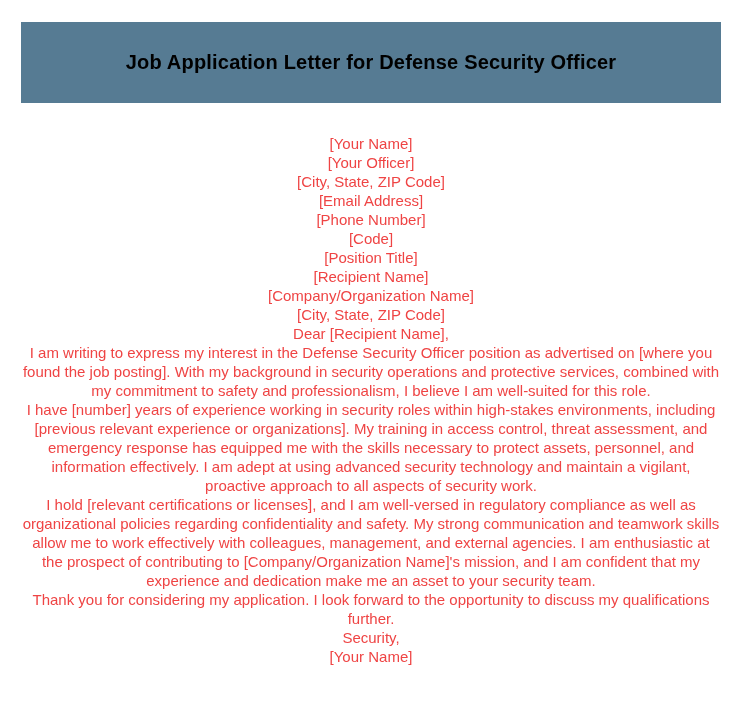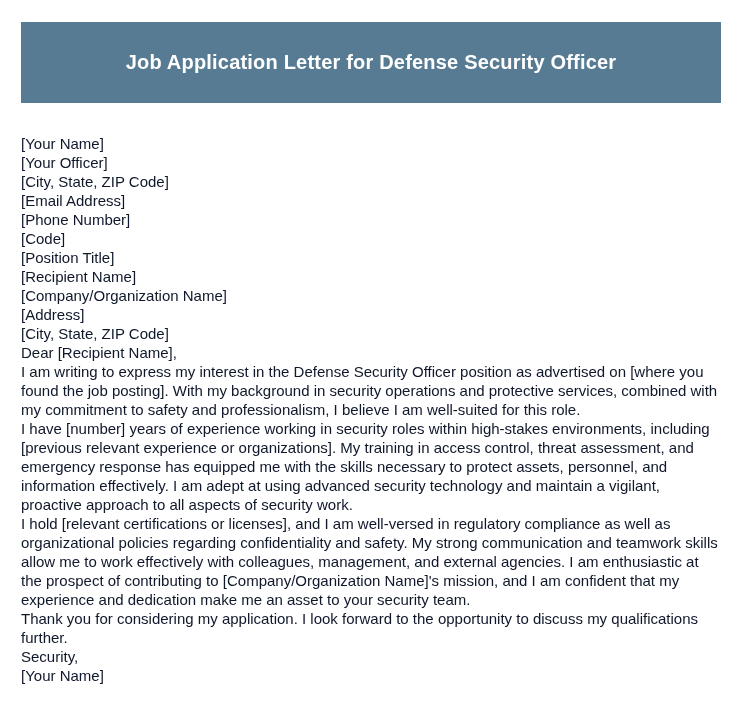--- a/index.html
+++ b/index.html
@@ -46,35 +46,34 @@
     margin: 0;
     padding: 0;
   }
 </style>
 </head>
 <body>
 
 <div class="page">
 
   <div class="title-banner" style="background-color: rgb(86, 123, 147);">
-    <h1 style="color: #ffffff;">Job Application Letter for Defense Security Officer</h1>
+    <h1 style="color: #000000;">Job Application Letter for Defense Security Officer</h1>
   </div>
 
-  <div class="letter-body" style="color: #0f172a;">
+  <div class="letter-body" style="color: #ef4444; text-align: center;">
 
     <div class="line">[Your Name]</div>
     <div class="line">[Your Officer]</div>
     <div class="line">[City, State, ZIP Code]</div>
     <div class="line">[Email Address]</div>
     <div class="line">[Phone Number]</div>
     <div class="line">[Code]</div>
     <div class="line">[Position Title]</div>
     <div class="line">[Recipient Name]</div>
     <div class="line">[Company/Organization Name]</div>
-    <div class="line">[Address]</div>
     <div class="line">[City, State, ZIP Code]</div>
 
     <div class="line">Dear [Recipient Name],</div>
 
     <p>I am writing to express my interest in the Defense Security Officer position as advertised on [where you found the job posting]. With my background in security operations and protective services, combined with my commitment to safety and professionalism, I believe I am well-suited for this role.</p>
     <p>I have [number] years of experience working in security roles within high-stakes environments, including [previous relevant experience or organizations]. My training in access control, threat assessment, and emergency response has equipped me with the skills necessary to protect assets, personnel, and information effectively. I am adept at using advanced security technology and maintain a vigilant, proactive approach to all aspects of security work.</p>
     <p>I hold [relevant certifications or licenses], and I am well-versed in regulatory compliance as well as organizational policies regarding confidentiality and safety. My strong communication and teamwork skills allow me to work effectively with colleagues, management, and external agencies. I am enthusiastic at the prospect of contributing to [Company/Organization Name]'s mission, and I am confident that my experience and dedication make me an asset to your security team.</p>
     <p>Thank you for considering my application. I look forward to the opportunity to discuss my qualifications further.</p>
 
     <div class="line">Security,</div>

